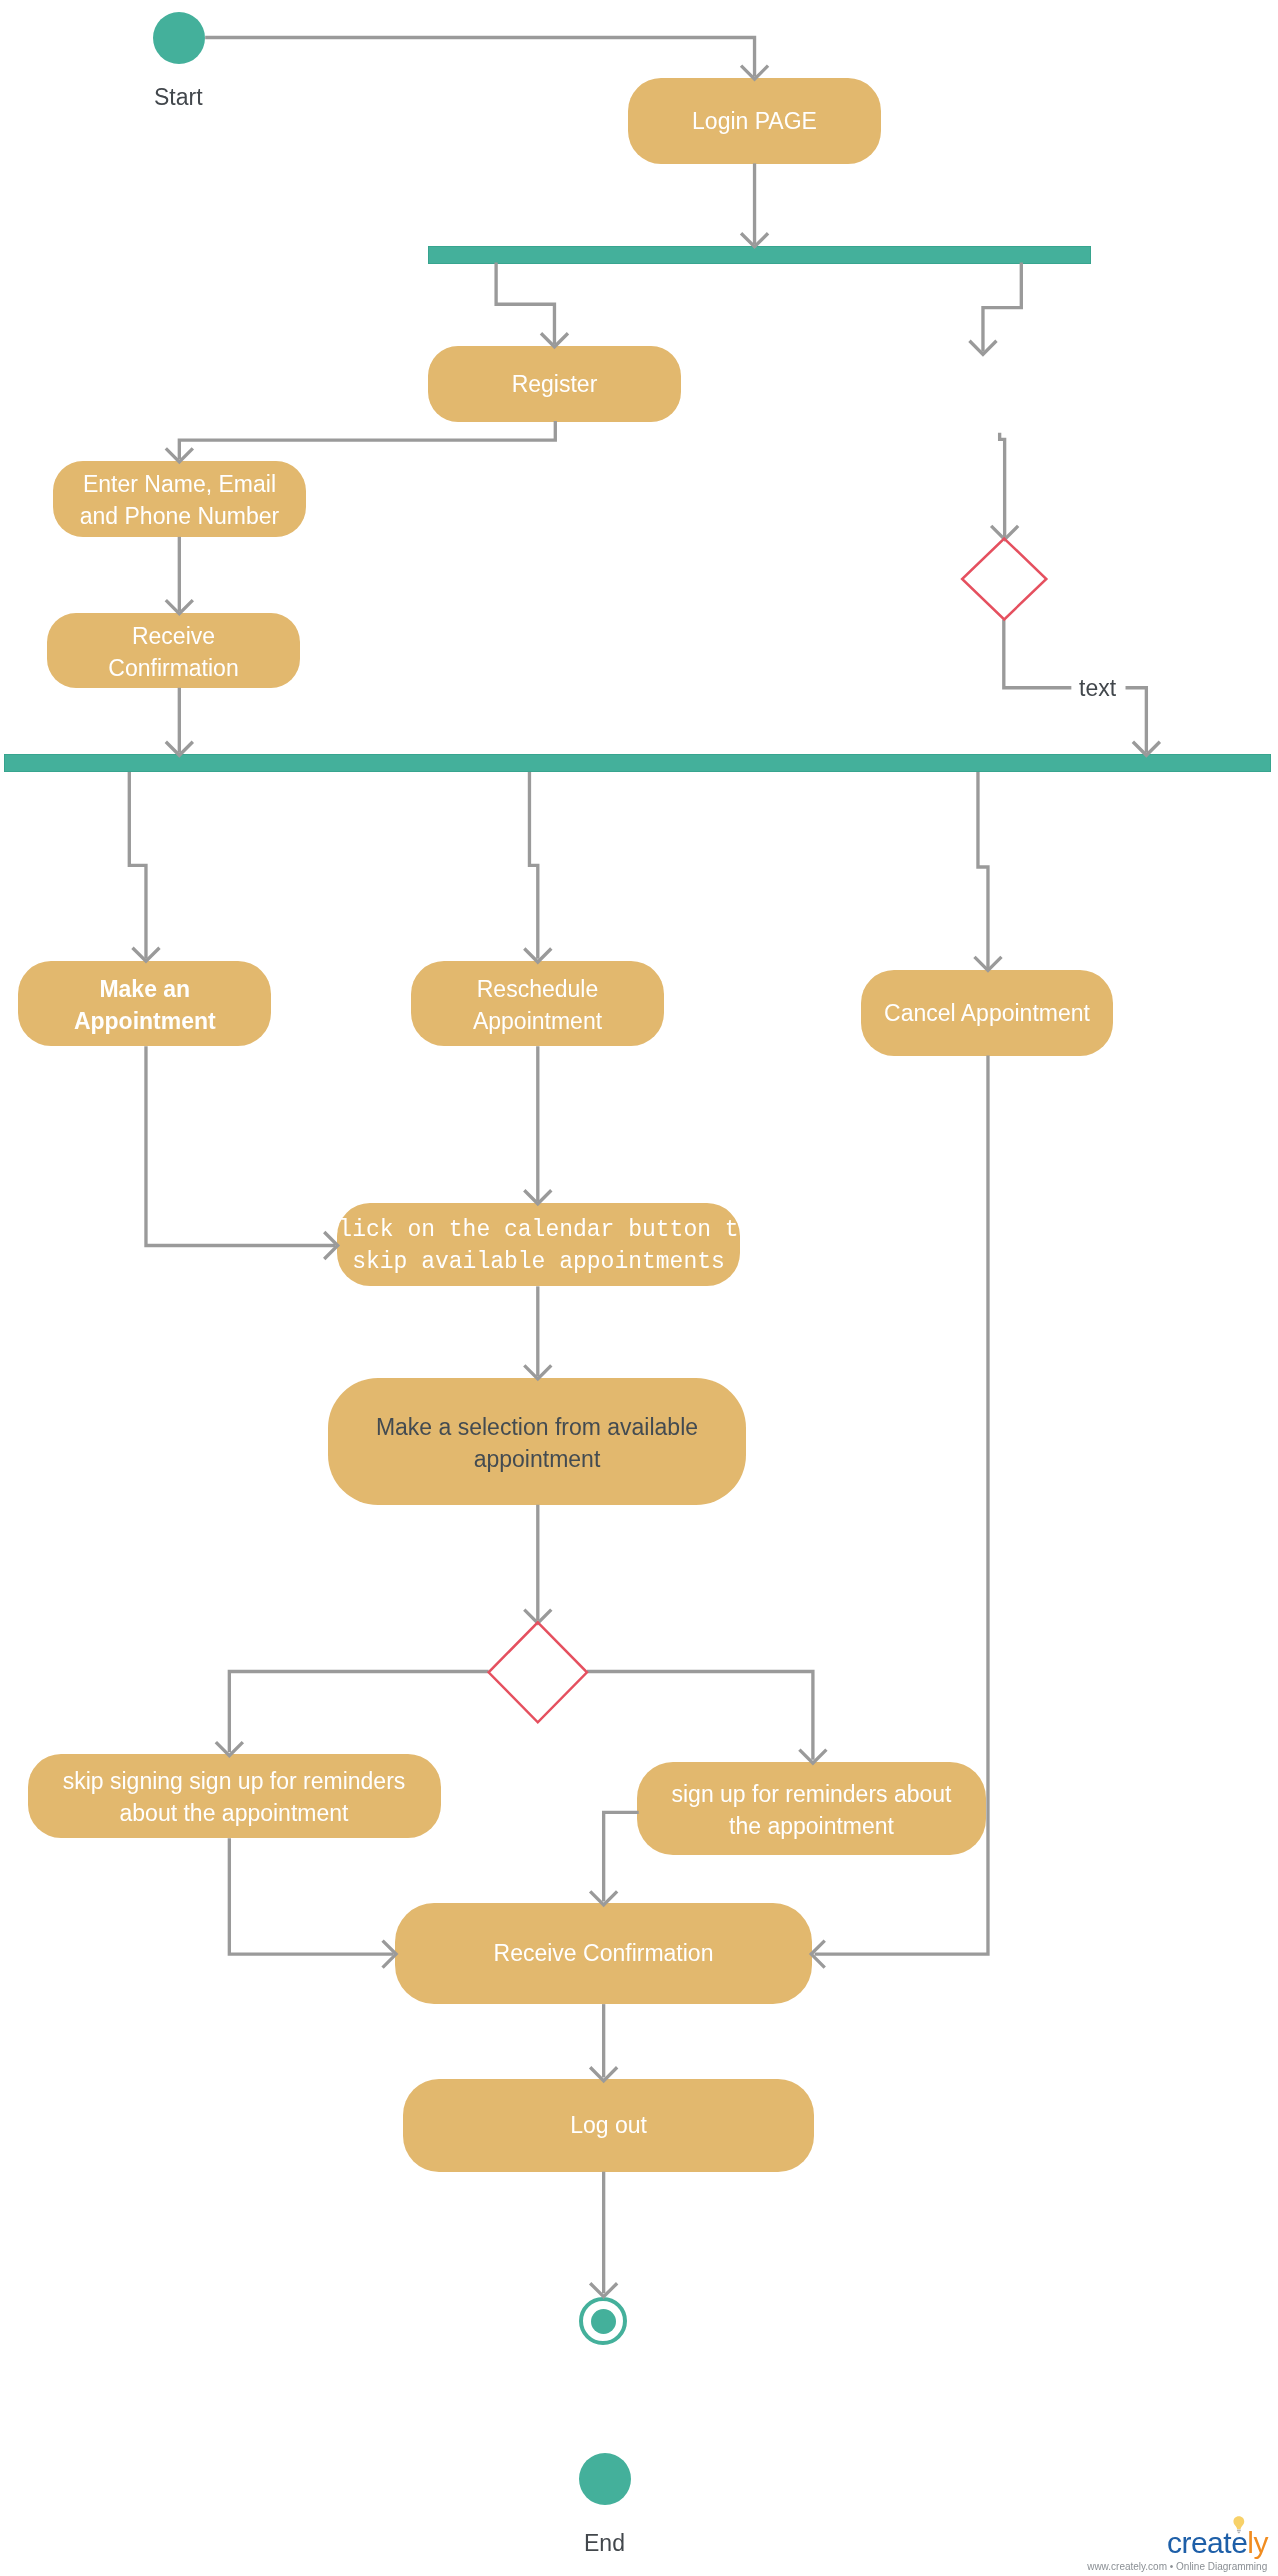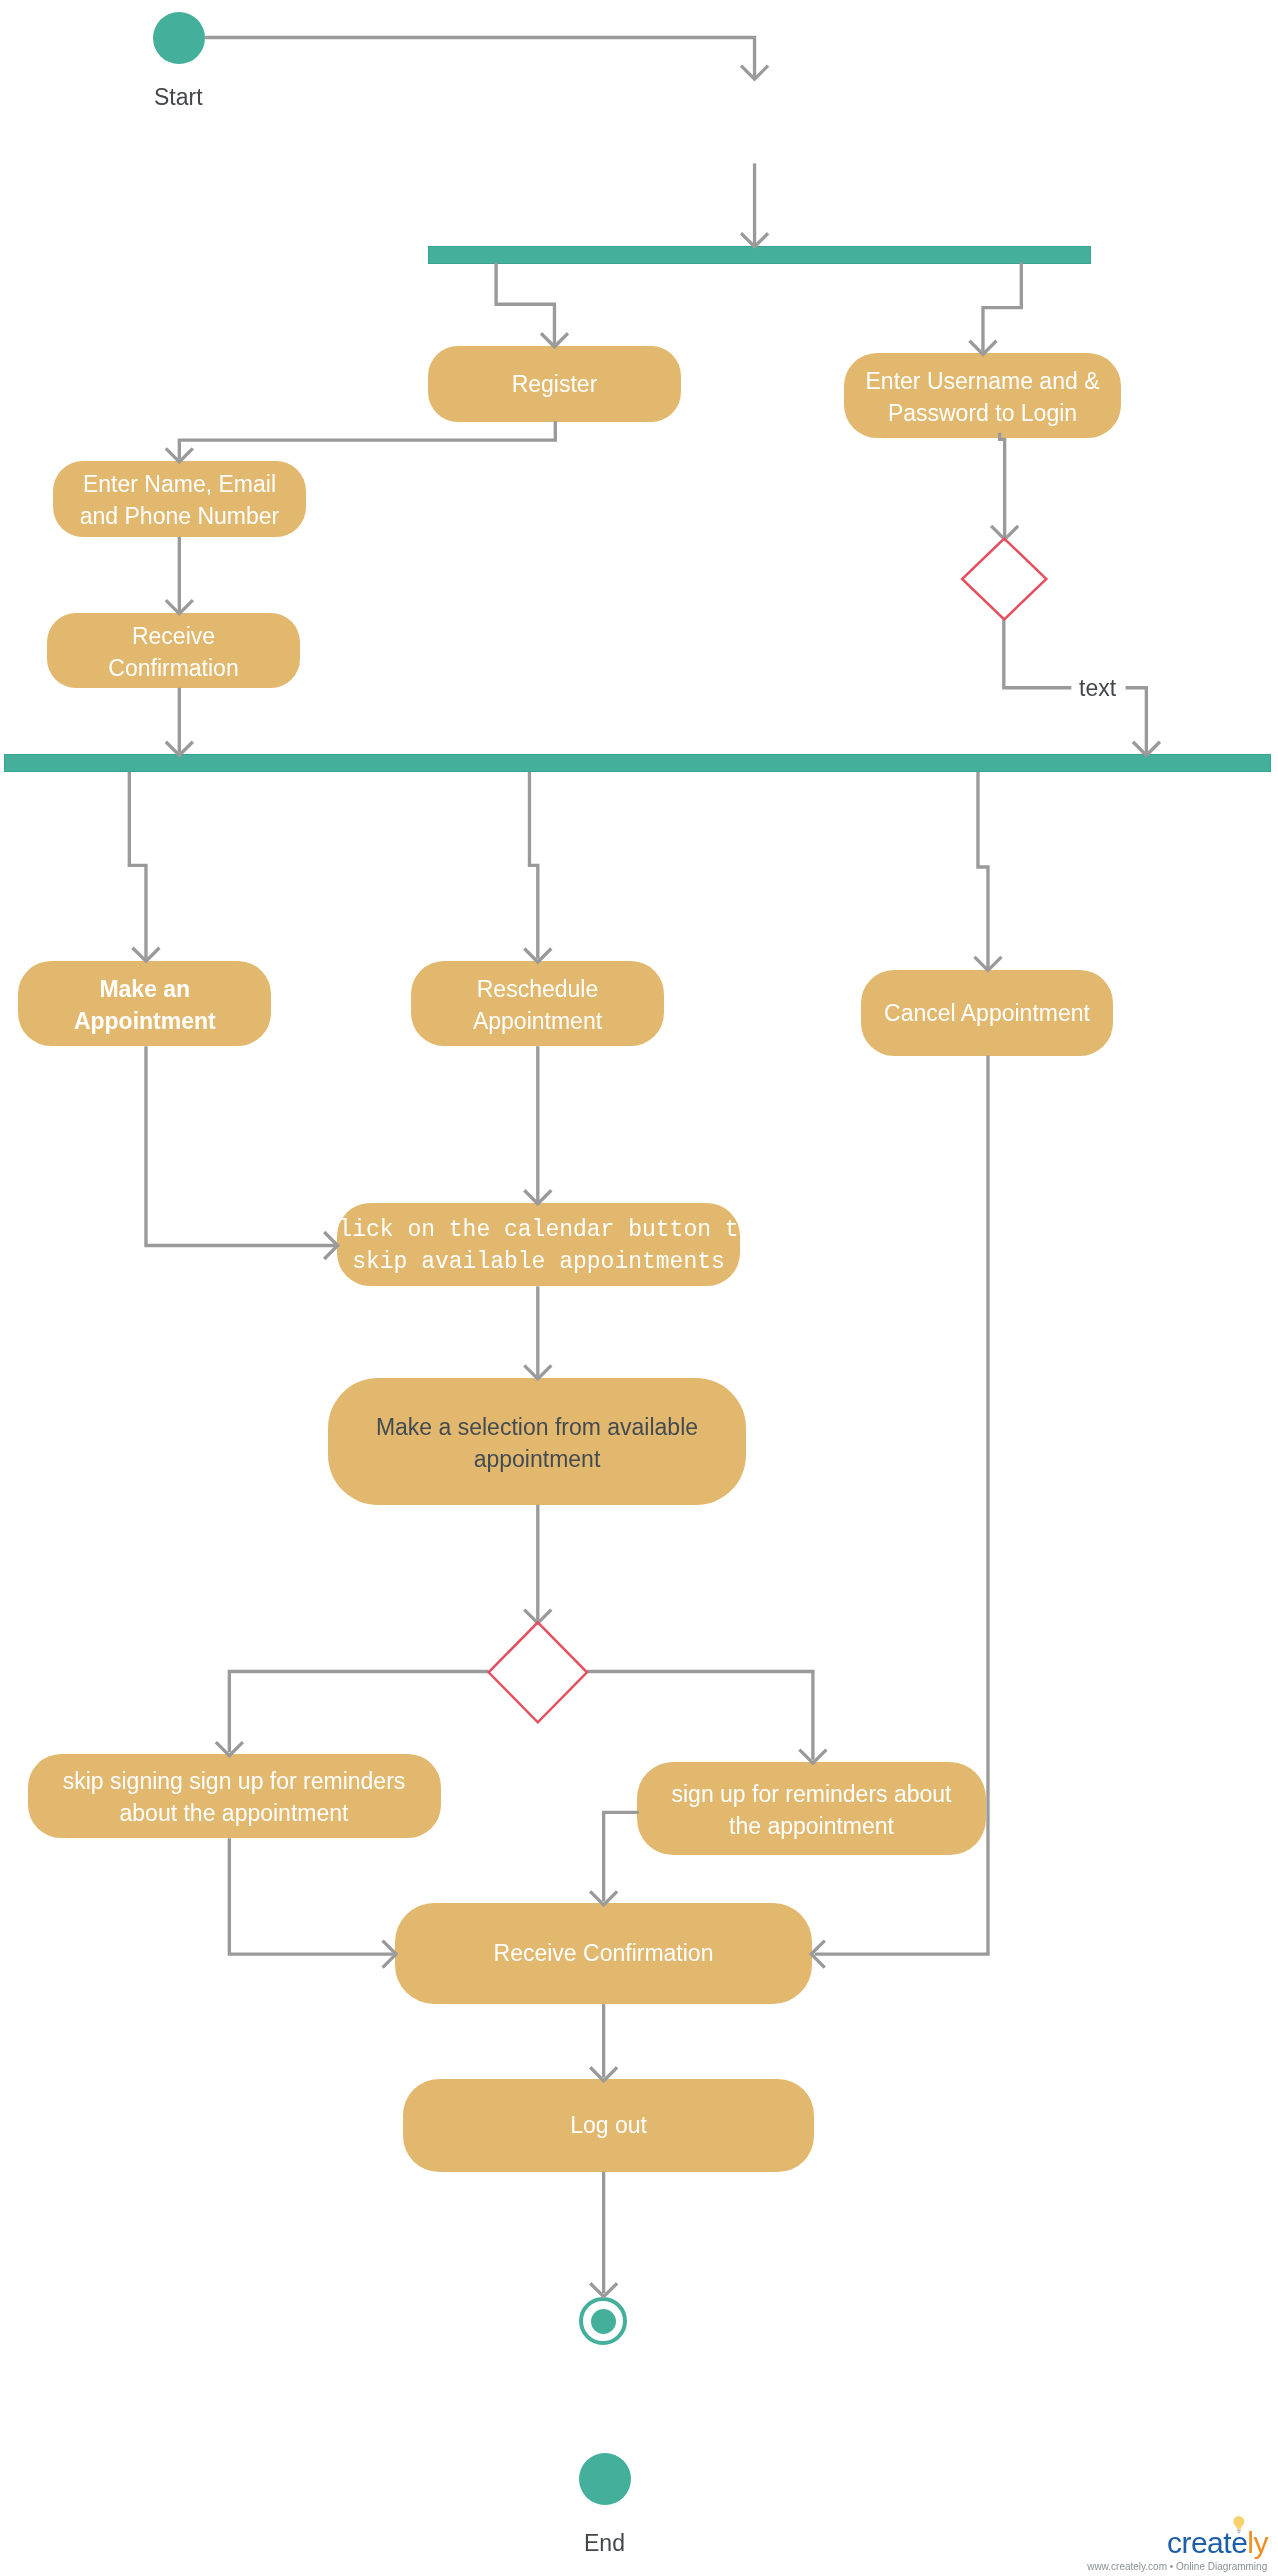--- a/index.html
+++ b/index.html
@@ -107,35 +107,34 @@
     </g>
     <g fill="none" stroke="#e5505f" stroke-width="3" stroke-linejoin="miter">
       <polygon points="1204.5,646 1255,694.5 1204.5,743 1154,694.5"></polygon>
       <polygon points="645,1946 704,2006 645,2066 586,2006"></polygon>
     </g>
   </svg>
 
   <div class="node dot" style="left:153px;top:11.7px;width:52px;height:52px;"></div>
   <div class="lbl" style="left:154px;top:84px;">Start</div>
 
+  <div class="node act one" style="border-radius:33px;left:628px;top:78px;width:253px;height:86px;">
+      <span>
+        <span class="ln">Login PAGE</span>
+      </span>
+    </div>
 
   <div class="node bar" style="left:428px;top:246px;width:663px;height:17.5px;"></div>
 
   <div class="node act one" style="border-radius:30px;left:428px;top:346px;width:253px;height:76px;">
       <span>
         <span class="ln">Register</span>
       </span>
     </div>
 
-  <div class="node act" style="border-radius:33px;left:844px;top:353px;width:277px;height:85px;">
-      <span>
-        <span class="ln">Enter Username and &amp;</span>
-        <span class="ln">Password to Login</span>
-      </span>
-    </div>
 
   <div class="node act" style="border-radius:30px;left:53px;top:461px;width:253px;height:76px;">
       <span>
         <span class="ln">Enter Name, Email</span>
         <span class="ln">and Phone Number</span>
       </span>
     </div>
 
   <div class="node act" style="border-radius:29px;left:47px;top:613px;width:253px;height:75px;">
       <span>

